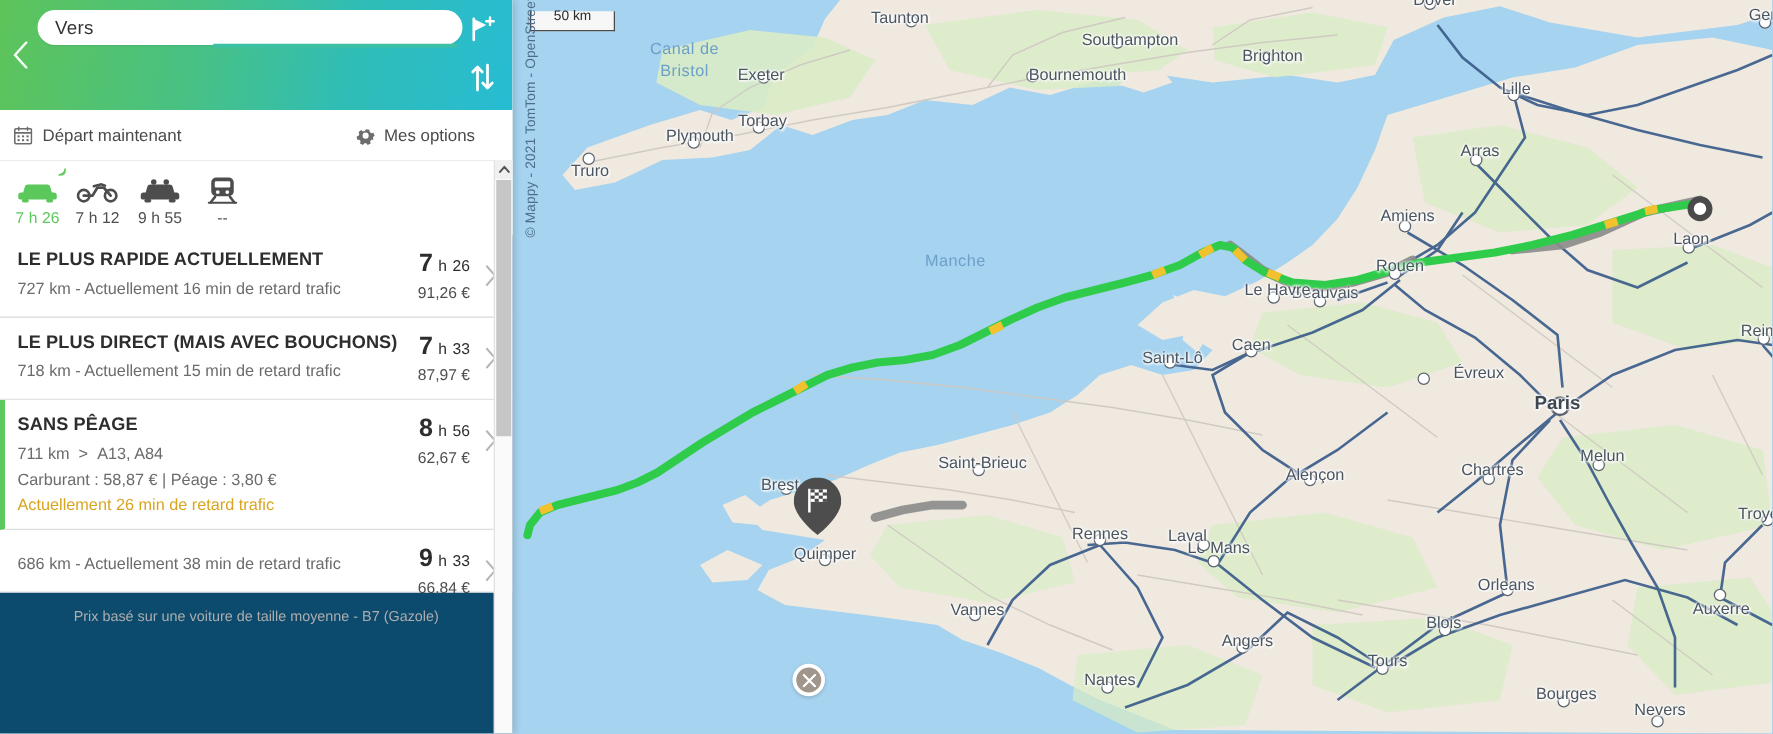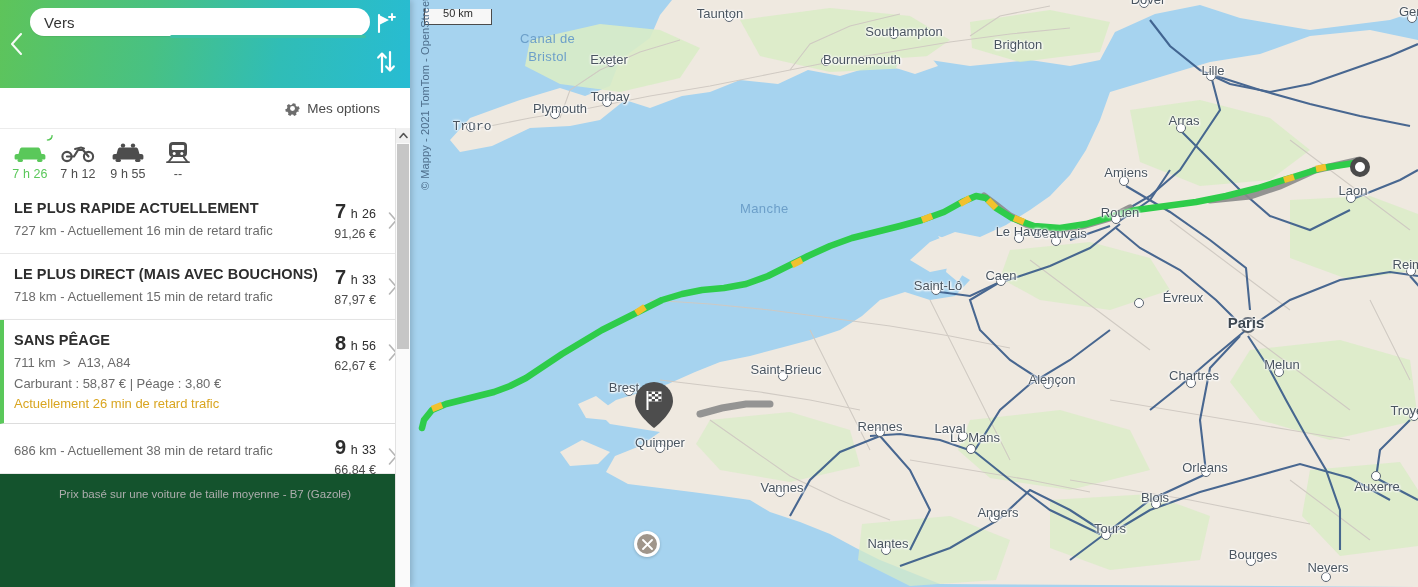--- a/index.html
+++ b/index.html
@@ -55,21 +55,21 @@
   .mode .t{font-size:12.5px;color:#4d4d4d;margin-top:4px;letter-spacing:.1px;white-space:nowrap;}
   .mode.sel .glyph{color:#5ac85a;}
   .mode.sel .t{color:#5ac85a;}
   .mode.m0{left:0px;}
   .mode.m1{left:48px;}
   .mode.m2{left:98px;}
   .mode.m3{left:148px;}
   .traffic-dot{position:absolute;right:7px;top:1px;width:7px;height:7px;}
 
   
-  .results{position:absolute;left:0;top:188px;right:0;bottom:0;background:#14532d;overflow:hidden;}
+  .results{position:absolute;left:0;top:188px;right:0;bottom:0;background:#0c4a6e;overflow:hidden;}
   .route{position:relative;background:#fff;border-bottom:1px solid #e8e8e8;padding:12px 14px 12px 14px;
          cursor:pointer;box-sizing:border-box;}
   .route .title{font-size:14.5px;font-weight:bold;color:#2d2d2d;letter-spacing:.1px;}
   .route .sub{font-size:13px;color:#6b6b6b;margin-top:6px;line-height:1.45;}
   .route .sub .via{color:#6b6b6b;}
   .route .warn{font-size:13px;color:#d9a520;margin-top:3px;}
   .route .right{position:absolute;right:34px;top:12px;text-align:right;}
   .route .dur{color:#2d2d2d;white-space:nowrap;}
   .route .dur .hh{font-size:20px;font-weight:bold;letter-spacing:0;}
   .route .dur .unit{font-size:12.5px;}
@@ -264,21 +264,21 @@
         <div class="citylabel" style="left: 608px; top: 37px; transform: translateX(-50%);">Brighton</div>
         <div class="citydot" style="left: 411px; top: 56px;"></div>
         <div class="citylabel" style="left: 452px; top: 52px; transform: translateX(-50%);">Bournemouth</div>
         <div class="citydot" style="left: 196px; top: 57px;"></div>
         <div class="citylabel" style="left: 199px; top: 52px; transform: translateX(-50%);">Exeter</div>
         <div class="citydot" style="left: 192px; top: 97px;"></div>
         <div class="citylabel" style="left: 200px; top: 89px; transform: translateX(-50%);">Torbay</div>
         <div class="citydot" style="left: 140px; top: 109px;"></div>
         <div class="citylabel" style="left: 150px; top: 101px; transform: translateX(-50%);">Plymouth</div>
         <div class="citydot" style="left: 56px; top: 122px;"></div>
-        <div class="citylabel" style="left: 62px; top: 119px; transform: translateX(-50%); font-family: Liberation Mono, monospace;">Truro</div>
+        <div class="citylabel" style="left: 62px; top: 129px; transform: translateX(-50%);">Truro</div>
         <div class="citydot" style="left: 796px; top: 71px;"></div>
         <div class="citylabel" style="left: 803px; top: 63px; transform: translateX(-50%);">Lille</div>
         <div class="citydot" style="left: 766px; top: 123px;"></div>
         <div class="citylabel" style="left: 774px; top: 113px; transform: translateX(-50%);">Arras</div>
         <div class="citydot" style="left: 709px; top: 176px;"></div>
         <div class="citylabel" style="left: 716px; top: 165px; transform: translateX(-50%);">Amiens</div>
         <div class="citydot" style="left: 936px; top: 193px;"></div>
         <div class="citylabel" style="left: 943px; top: 183px; transform: translateX(-50%);">Laon</div>
         <div class="citydot" style="left: 996px; top: 266px;"></div>
         <div class="citylabel" style="left: 1001px; top: 257px; transform: translateX(-50%);">Reims</div>
@@ -398,20 +398,38 @@
         <div class="hdr-btn swap">
           <svg width="22" height="24" viewBox="0 0 22 24">
             <path d="M7,22 L7,4 M3.2,7.6 L7,3.6 L10.8,7.6" stroke="#ffffff" stroke-width="2.2" fill="none" stroke-linecap="round" stroke-linejoin="round"></path>
             <path d="M15,2 L15,20 M11.2,16.4 L15,20.4 L18.8,16.4" stroke="#ffffff" stroke-width="2.2" fill="none" stroke-linecap="round" stroke-linejoin="round"></path>
           </svg>
         </div>
       </div>
     </div>
 
     <div class="optbar">
+      <div class="left">
+        <span class="ic">
+          <svg width="15" height="15" viewBox="0 0 15 15">
+            <rect x="0.8" y="2" width="13.4" height="12" rx="1" fill="none" stroke="#6d6d6d" stroke-width="1.3"></rect>
+            <path d="M0.8,5.3 L14.2,5.3" stroke="#6d6d6d" stroke-width="1.3"></path>
+            <path d="M4,0.8 L4,3.2 M11,0.8 L11,3.2" stroke="#6d6d6d" stroke-width="1.3" stroke-linecap="round"></path>
+            <g fill="#6d6d6d">
+                <rect x="3" y="7.3" width="1.7" height="1.6"></rect>
+                <rect x="6.6" y="7.3" width="1.7" height="1.6"></rect>
+                <rect x="10.2" y="7.3" width="1.7" height="1.6"></rect>
+                <rect x="3" y="10.3" width="1.7" height="1.6"></rect>
+                <rect x="6.6" y="10.3" width="1.7" height="1.6"></rect>
+                <rect x="10.2" y="10.3" width="1.7" height="1.6"></rect>
+              </g>
+          </svg>
+        </span>
+        <span class="txt">Départ maintenant</span>
+      </div>
       <div class="right">
         <span class="ic">
           <svg width="15" height="15" viewBox="0 0 16 16">
             <path fill="#6d6d6d" d="M8,5.3 A2.7,2.7 0 1,0 8,10.7 A2.7,2.7 0 1,0 8,5.3 Z M14.2,9.3 l1.5,-1.1 l-1.1,-2.6 l-1.8,0.4 a5.9,5.9 0 0 0 -1.3,-1 L11.2,3 L8.5,2.5 L7.3,4.1 a5.9,5.9 0 0 0 -1.7,0.4 L4.2,3.3 L2,4.8 l0.6,1.8 a5.9,5.9 0 0 0 -0.6,1.6 L0.3,8.8 l0.5,2.7 l1.9,0 a5.9,5.9 0 0 0 1,1.4 l-0.5,1.8 l2.5,1.2 l1.2,-1.5 a5.9,5.9 0 0 0 1.7,0 l1.2,1.5 l2.5,-1.2 l-0.5,-1.8 a5.9,5.9 0 0 0 1,-1.4 l1.9,0 Z"></path>
             <circle cx="8" cy="8" r="2.6" fill="#ffffff"></circle>
           </svg>
         </span>
         <span class="txt">Mes options</span>
       </div>
     </div>

